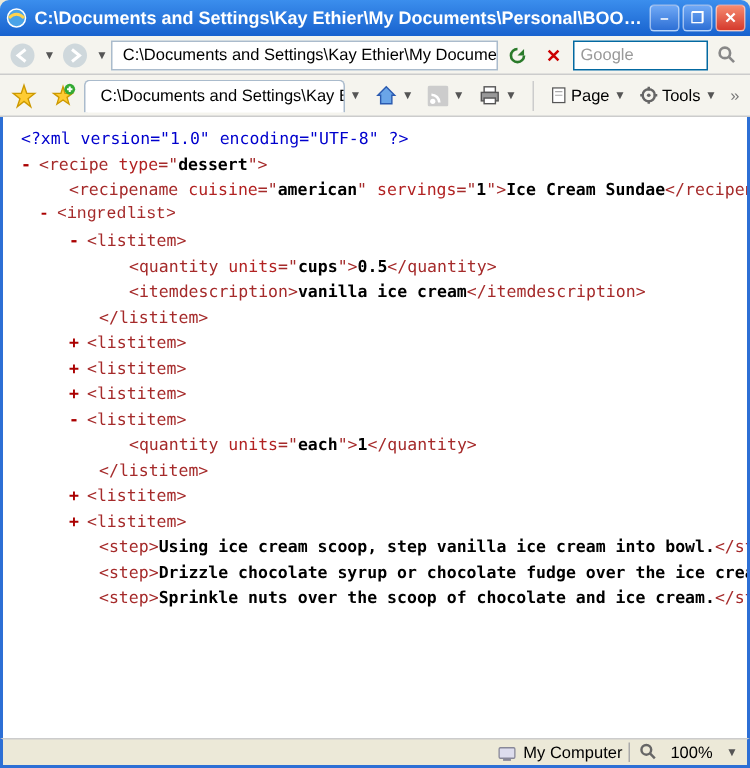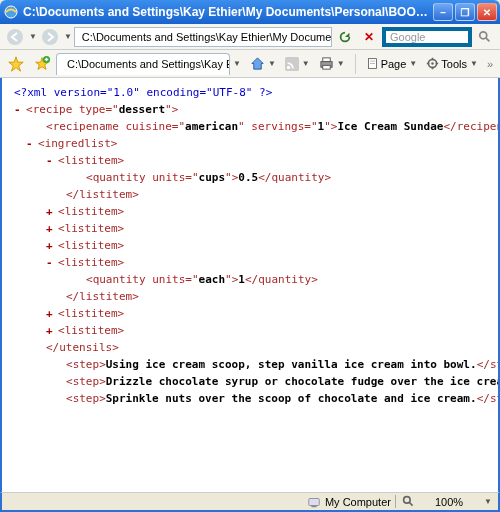--- a/index.html
+++ b/index.html
@@ -7,39 +7,39 @@
   .window { width: 500px; height: 512px; display: flex; flex-direction: column; }
   .titlebar { background: linear-gradient(to bottom, #3b8eed 0%, #1862ce 100%); height: 24px; display: flex; align-items: center; padding: 0 3px; color: white; font-size: 12px; font-weight: bold; border-radius: 6px 6px 0 0; }
   .titlebar-icon { width: 16px; height: 16px; margin-right: 4px; }
   .titlebar-text { flex: 1; overflow: hidden; white-space: nowrap; text-overflow: ellipsis; }
   .win-buttons { display: flex; gap: 2px; }
   .win-btn { width: 20px; height: 18px; border-radius: 3px; display: flex; align-items: center; justify-content: center; font-weight: bold; border: 1px solid rgba(255,255,255,0.5); background: linear-gradient(to bottom, #6fa8f5, #2d6fd5); cursor: pointer; color: white; font-size: 10px; }
   .win-btn.close { background: linear-gradient(to bottom, #f58a6f, #d53a2d); }
   .toolbar1 { height: 26px; background: #f5f4ee; border-bottom: 1px solid #ccc; display: flex; align-items: center; padding: 2px 4px; gap: 2px; }
   .tb-btn { width: 22px; height: 22px; display: flex; align-items: center; justify-content: center; border-radius: 3px; cursor: pointer; }
   .addr-input { flex: 1; height: 20px; border: 1px solid #abc; background: white; padding: 0 4px; font-size: 11px; overflow: hidden; white-space: nowrap; display: flex; align-items: center; }
-  .search-input { width: 90px; height: 20px; border: 4px solid #0369a1; background: white; padding: 0 4px; font-size: 11px; color: #999; display: flex; align-items: center; }
+  .search-input { width: 90px; height: 20px; border: 1px solid #0369a1; background: white; padding: 0 4px; font-size: 11px; color: #999; display: flex; align-items: center; }
   .toolbar2 { height: 28px; background: #f5f4ee; border-bottom: 1px solid #ccc; display: flex; align-items: center; padding: 2px 4px; gap: 2px; }
   .favicon-btn { width: 24px; height: 24px; display: flex; align-items: center; justify-content: center; }
   .tab { height: 22px; background: #fff; border: 1px solid #abc; border-bottom: none; border-radius: 4px 4px 0 0; padding: 0 6px; display: flex; align-items: center; gap: 4px; flex: 1; overflow: hidden; white-space: nowrap; font-size: 11px; }
   .tool-group { display: flex; align-items: center; gap: 3px; margin-left: 4px; }
   .tool-item { display: flex; align-items: center; gap: 2px; padding: 2px 3px; cursor: pointer; font-size: 11px; }
   .content { flex: 1; background: white; overflow: auto; padding: 6px 4px 4px 4px; font-family: Verdana, monospace; font-size: 11px; line-height: 17px; border-left: 2px solid #2d6fd5; border-right: 2px solid #2d6fd5; }
   .line { white-space: nowrap; }
-  .ind0 { padding-left: 8px; } .ind1 { padding-left: 20px; } .ind2 { padding-left: 40px; }
+  .ind0 { padding-left: 8px; } .ind1 { padding-left: 20px; font-family: Liberation Mono, monospace; } .ind2 { padding-left: 40px; }
   .ind3 { padding-left: 60px; } .ind4 { padding-left: 80px; }
   .toggle { color: #a00; font-weight: bold; margin-right: 4px; cursor: pointer; display: inline-block; width: 8px; }
   .tag { color: #a52a2a; }
   .attr { color: #b22222; }
   .val { color: #000; font-weight: bold; }
   .text { color: #000; font-weight: bold; }
   .pi { color: #0000cd; }
   .statusbar { height: 20px; background: #ece9d8; border-top: 1px solid #ccc; display: flex; align-items: center; padding: 0 6px; font-size: 11px; border-left: 2px solid #2d6fd5; border-right: 2px solid #2d6fd5; border-bottom: 2px solid #2d6fd5; }
   .status-right { margin-left: auto; display: flex; align-items: center; gap: 4px; }
-  .zoom-sep { border-left: 1px solid #aaa; padding-left: 6px; display: flex; align-items: center; gap: 20px; }
+  .zoom-sep { border-left: 1px solid #aaa; padding-left: 6px; display: flex; align-items: center; gap: 8px; }
   svg { display: block; }
   .sep { width: 1px; height: 20px; background: #ccc; margin: 0 4px; }
   .dd { margin-left: 1px; color: #555; font-size: 8px; }
   .x-icon { color: #c00; font-weight: bold; font-size: 12px; }
 </style>
 </head>
 <body>
 
 <div class="window">
   <div class="titlebar">
@@ -169,30 +169,30 @@
     </div>
   </div>
 
   <div class="content">
     <div class="line ind0"><span class="pi">&lt;?xml version="1.0" encoding="UTF-8" ?&gt;</span></div>
     <div class="line ind0"><span class="toggle">-</span><span class="tag">&lt;<span>recipe</span> <span class="attr">type</span>="<span class="val">dessert</span>"&gt;</span></div>
     <div class="line ind2"><span class="tag">&lt;<span>recipename</span> <span class="attr">cuisine</span>="<span class="val">american</span>" <span class="attr">servings</span>="<span class="val">1</span>"&gt;</span><span class="text">Ice Cream Sundae</span><span class="tag">&lt;/<span>recipename</span>&gt;</span></div>
     <div class="line ind1"><span class="toggle">-</span><span class="tag">&lt;<span>ingredlist</span>&gt;</span></div>
     <div class="line ind2"><span class="toggle">-</span><span class="tag">&lt;<span>listitem</span>&gt;</span></div>
     <div class="line ind4"><span class="tag">&lt;<span>quantity</span> <span class="attr">units</span>="<span class="val">cups</span>"&gt;</span><span class="text">0.5</span><span class="tag">&lt;/<span>quantity</span>&gt;</span></div>
+    <div class="line ind4"><span class="tag">&lt;<span>itemdescription</span>&gt;</span><span class="text">vanilla ice cream</span><span class="tag">&lt;/<span>itemdescription</span>&gt;</span></div>
     <div class="line ind3"><span class="tag">&lt;/<span>listitem</span>&gt;</span></div>
     <div class="line ind2"><span class="toggle">+</span><span class="tag">&lt;<span>listitem</span>&gt;</span></div>
     <div class="line ind2"><span class="toggle">+</span><span class="tag">&lt;<span>listitem</span>&gt;</span></div>
     <div class="line ind2"><span class="toggle">+</span><span class="tag">&lt;<span>listitem</span>&gt;</span></div>
     <div class="line ind2"><span class="toggle">-</span><span class="tag">&lt;<span>listitem</span>&gt;</span></div>
     <div class="line ind4"><span class="tag">&lt;<span>quantity</span> <span class="attr">units</span>="<span class="val">each</span>"&gt;</span><span class="text">1</span><span class="tag">&lt;/<span>quantity</span>&gt;</span></div>
     <div class="line ind3"><span class="tag">&lt;/<span>listitem</span>&gt;</span></div>
     <div class="line ind2"><span class="toggle">+</span><span class="tag">&lt;<span>listitem</span>&gt;</span></div>
     <div class="line ind2"><span class="toggle">+</span><span class="tag">&lt;<span>listitem</span>&gt;</span></div>
-    <div class="line ind2"><span class="tag">&lt;/<span>utensils</span>&gt;</span></div>
     <div class="line ind3"><span class="tag">&lt;<span>step</span>&gt;</span><span class="text">Using ice cream scoop, step vanilla ice cream into bowl.</span><span class="tag">&lt;/<span>step</span>&gt;</span></div>
     <div class="line ind3"><span class="tag">&lt;<span>step</span>&gt;</span><span class="text">Drizzle chocolate syrup or chocolate fudge over the ice cream.</span></div>
     <div class="line ind3"><span class="tag">&lt;<span>step</span>&gt;</span><span class="text">Sprinkle nuts over the scoop of chocolate and ice cream.</span><span class="tag">&lt;/<span>step</span>&gt;</span></div>
 
   </div>
 
   <div class="statusbar">
     <div class="status-right">
       <span>
         <svg width="14" height="14" viewBox="0 0 16 16">

